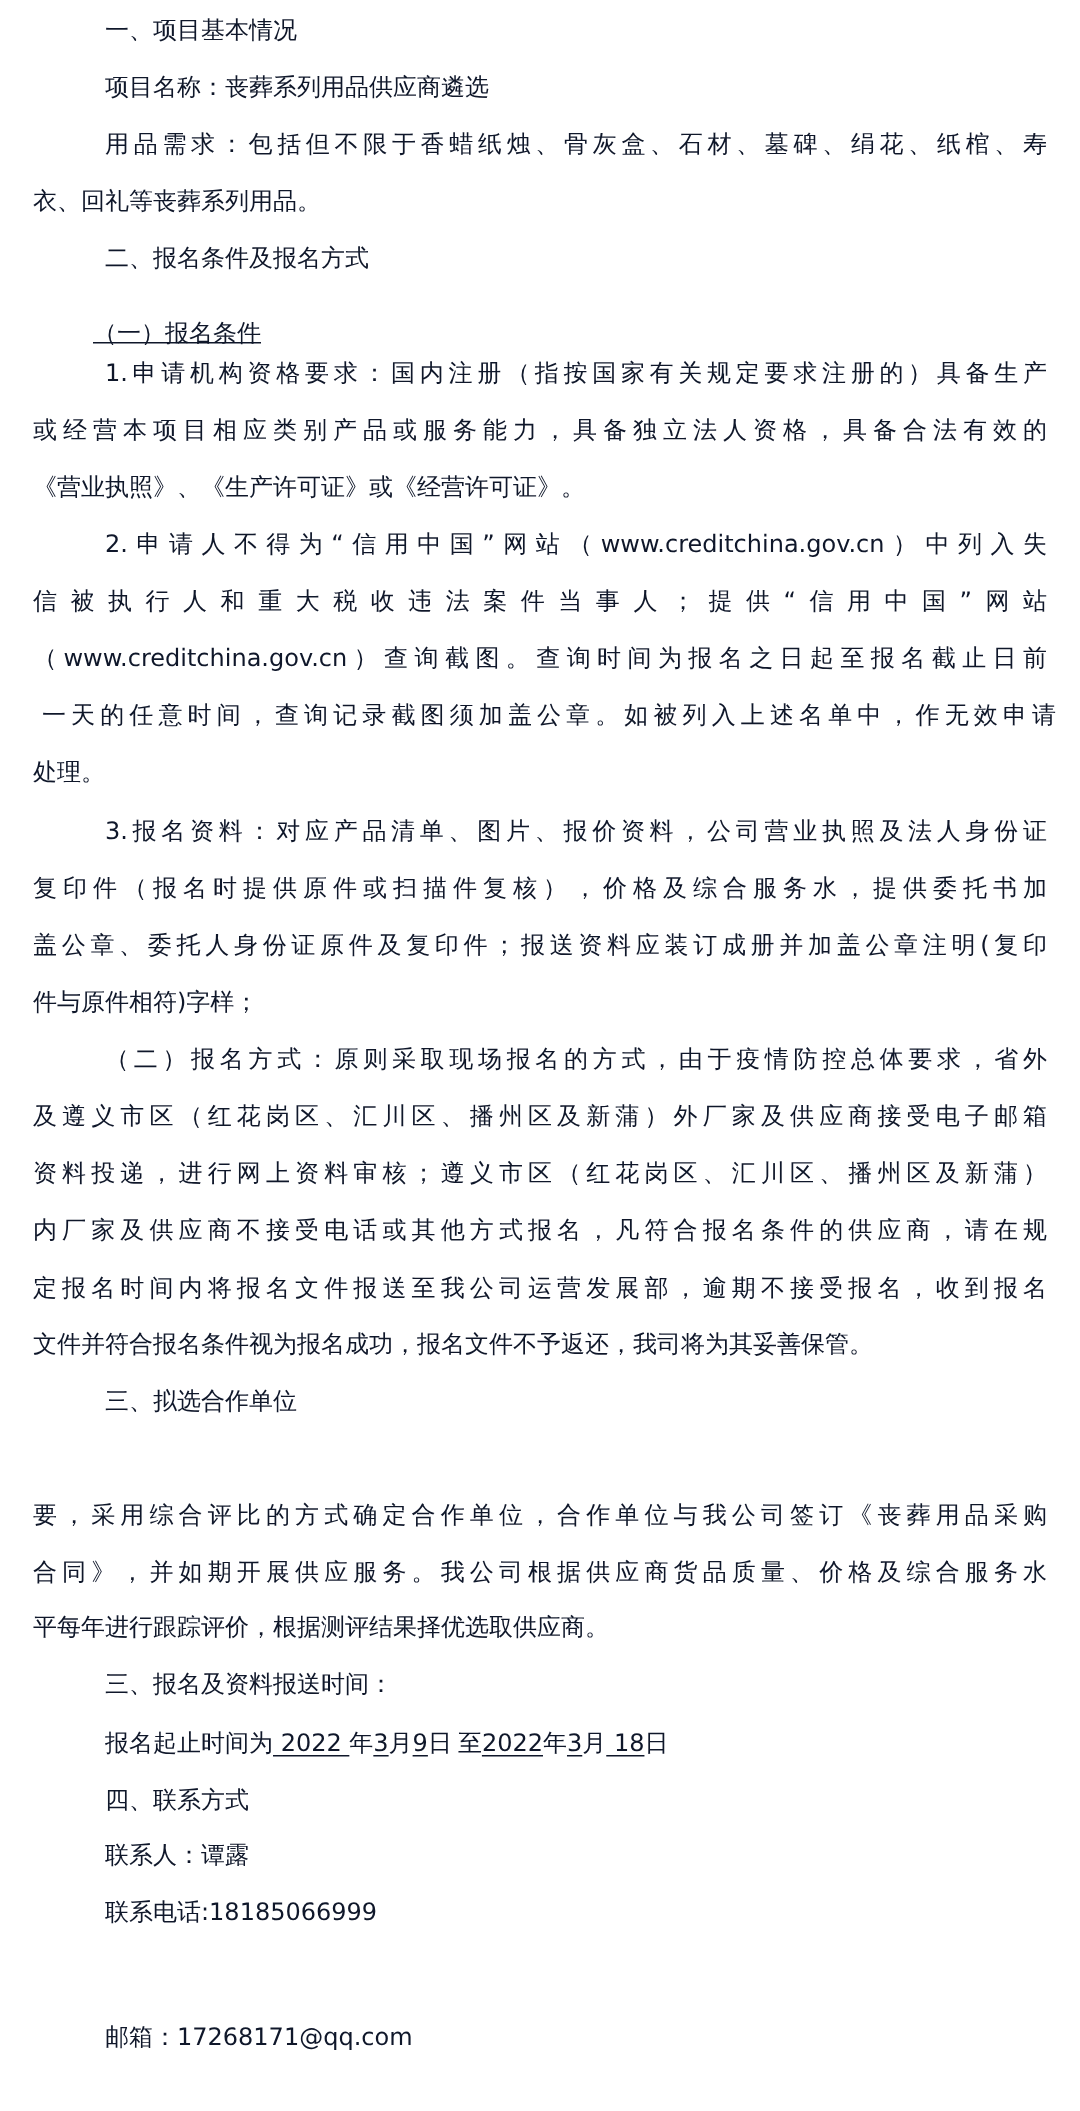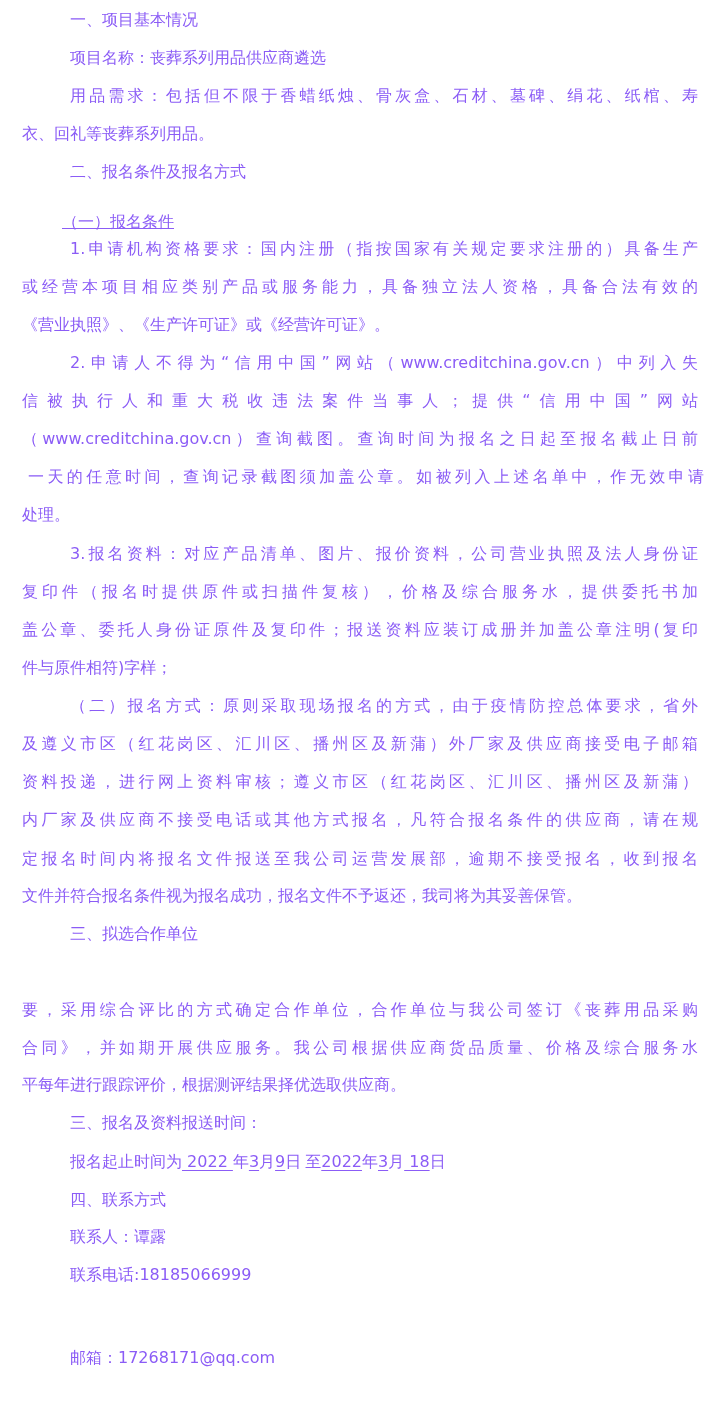--- a/index.html
+++ b/index.html
@@ -20,21 +20,21 @@
     left: 0; top: 0;
     width: 720px;
     height: 1407px;
   }
   .line {
     position: absolute;
     height: 24px;
     line-height: 24px;
     font-size: 16px;
     white-space: nowrap;
-    color: #8b5cf6;
+    color: #0f172a;
   }
   .full {
     text-align: justify;
     text-align-last: justify;
   }
   .u {
     text-decoration: underline;
     text-underline-offset: 3px;
   }
 </style>

